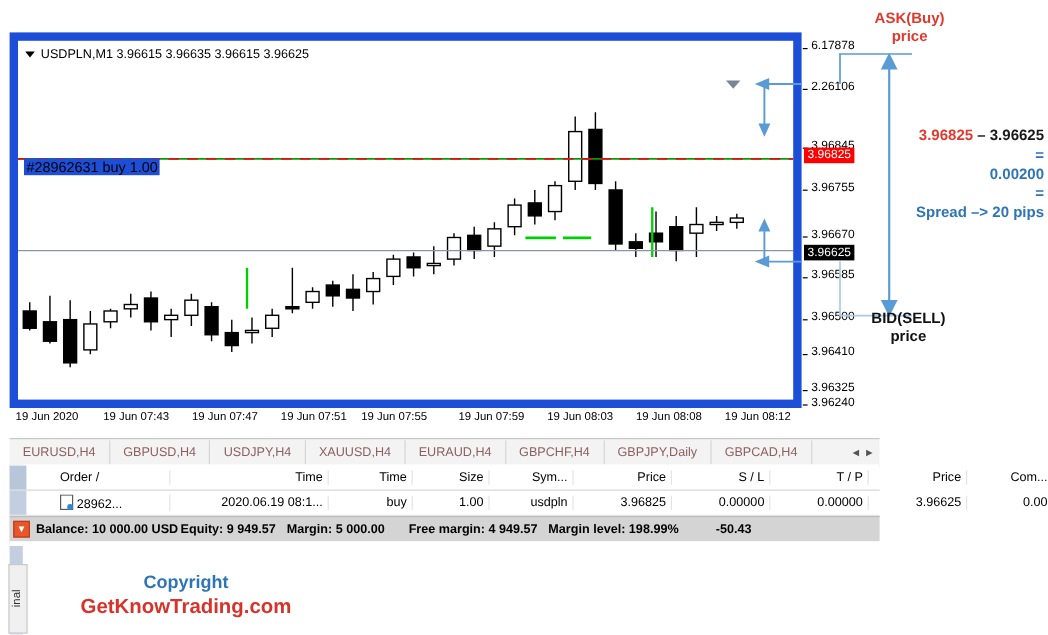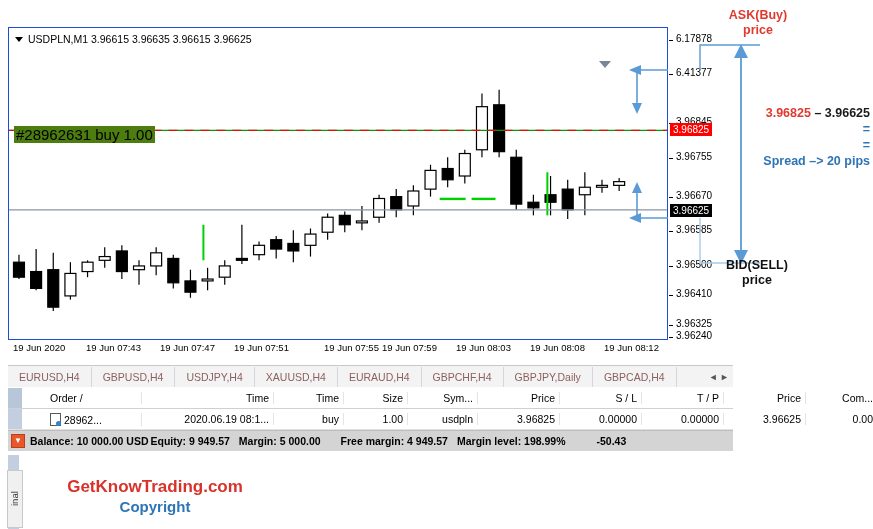--- a/index.html
+++ b/index.html
@@ -11,21 +11,21 @@
     position: relative;
     width: 873px; height: 529px;
     overflow: hidden;
     background: #ffffff;
   }
 
   
   #chart-panel {
     position: absolute; left: 8px; top: 27px;
     width: 660px; height: 313px;
-    border: 1px solid #1d4ed8;
+    border: 7px solid #1d4ed8;
     background: #ffffff;
     box-sizing: border-box;
     overflow: hidden;
   }
   #chart-header {
     position: absolute; left: 6px; top: 5px;
     font-size: 10.5px; color: #000; white-space: nowrap;
     display: flex; align-items: center; gap: 5px;
   }
   .caret-down {
@@ -40,22 +40,22 @@
     width: 0; height: 0;
     border-left: 6px solid transparent;
     border-right: 6px solid transparent;
     border-top: 7px solid #7a8596;
   }
   #plot { position: absolute; left: 0; top: 0; width: 100%; height: 100%; }
 
   
   #order-label {
     position: absolute; left: 5px; top: 98px;
-    font-size: 15px; color: #000; white-space: nowrap;
-    background: #4d7c0f; padding: 0 2px;
+    font-size: 12px; color: #000; white-space: nowrap;
+    background: #1d4ed8; padding: 0 2px;
   }
 
   
   #price-axis {
     position: absolute; left: 669px; top: 27px;
     width: 62px; height: 313px;
   }
   .ptick {
     position: absolute; left: 0;
     font-size: 10px; color: #000; white-space: nowrap;
@@ -294,39 +294,39 @@
         <line x1="432" y1="172" x2="458" y2="172" stroke="#00d000" stroke-width="2.4"></line>
         <line x1="464" y1="172" x2="488" y2="172" stroke="#00d000" stroke-width="2.4"></line>
       </g>
     </svg>
 
     <div id="order-label">#28962631 buy 1.00</div>
   </div>
 
   <div id="price-axis">
       <div class="ptick" style="top: 6px;">6.17878</div>
-      <div class="ptick" style="top: 40px;">6.41377</div>
+      <div class="ptick" style="top: 40px;">2.26106</div>
       <div class="ptick" style="top: 89px;">3.96845</div>
       <div class="ptick" style="top: 124px;">3.96755</div>
       <div class="ptick" style="top: 163px;">3.96670</div>
       <div class="ptick" style="top: 197px;">3.96585</div>
       <div class="ptick" style="top: 232px;">3.96500</div>
       <div class="ptick" style="top: 261px;">3.96410</div>
       <div class="ptick" style="top: 291px;">3.96325</div>
       <div class="ptick" style="top: 303px;">3.96240</div>
       <div class="plabel-box plabel-ask" style="top: 96px;">3.96825</div>
       <div class="plabel-box plabel-bid" style="top: 177px;">3.96625</div>
     </div>
 
   <div id="time-axis" style="position:absolute;left:8px;top:342px;width:660px;height:16px;">
       <div style="position: absolute; top: 0px; font-size: 9.5px; color: rgb(0, 0, 0); white-space: nowrap; left: 5px;">19 Jun 2020</div>
       <div style="position: absolute; top: 0px; font-size: 9.5px; color: rgb(0, 0, 0); white-space: nowrap; left: 78px;">19 Jun 07:43</div>
       <div style="position: absolute; top: 0px; font-size: 9.5px; color: rgb(0, 0, 0); white-space: nowrap; left: 152px;">19 Jun 07:47</div>
       <div style="position: absolute; top: 0px; font-size: 9.5px; color: rgb(0, 0, 0); white-space: nowrap; left: 226px;">19 Jun 07:51</div>
-      <div style="position: absolute; top: 0px; font-size: 9.5px; color: rgb(0, 0, 0); white-space: nowrap; left: 316px;">19 Jun 07:55</div>
+      <div style="position: absolute; top: 0px; font-size: 9.5px; color: rgb(0, 0, 0); white-space: nowrap; left: 293px;">19 Jun 07:55</div>
       <div style="position: absolute; top: 0px; font-size: 9.5px; color: rgb(0, 0, 0); white-space: nowrap; left: 374px;">19 Jun 07:59</div>
       <div style="position: absolute; top: 0px; font-size: 9.5px; color: rgb(0, 0, 0); white-space: nowrap; left: 448px;">19 Jun 08:03</div>
       <div style="position: absolute; top: 0px; font-size: 9.5px; color: rgb(0, 0, 0); white-space: nowrap; left: 522px;">19 Jun 08:08</div>
       <div style="position: absolute; top: 0px; font-size: 9.5px; color: rgb(0, 0, 0); white-space: nowrap; left: 596px;">19 Jun 08:12</div>
     </div>
 
   <svg style="position:absolute;left:0;top:0;width:873px;height:529px;pointer-events:none;" viewBox="0 0 873 529">
 
     <g>
       <path d="M 668 70 L 637 70 L 637 106" fill="none" stroke="#5b9bd5" stroke-width="1.6"></path>
@@ -361,20 +361,21 @@
     <div>price</div>
   </div>
 
   <div class="ann" id="ann-calc">
     <div>
       <span class="calc-red">3.96825</span>
       <span class="calc-black">–</span>
       <span class="calc-black">3.96625</span>
     </div>
     <div class="calc-blue">=</div>
+    <div class="calc-blue">0.00200</div>
     <div class="calc-blue">=</div>
     <div class="calc-blue">Spread –&gt; 20 pips</div>
   </div>
 
   <div id="tabstrip">
       <div class="chart-tab">EURUSD,H4</div>
       <div class="chart-tab">GBPUSD,H4</div>
       <div class="chart-tab">USDJPY,H4</div>
       <div class="chart-tab">XAUUSD,H4</div>
       <div class="chart-tab">EURAUD,H4</div>
@@ -425,17 +426,17 @@
       <span style="padding-right:20px">Margin: 5 000.00</span>
       <span style="padding-right:9px">Free margin: 4 949.57</span>
       <span style="padding-right:9px">Margin level: 198.99%</span>
       <span style="padding-left:22px">-50.43</span>
     </div>
   </div>
 
   <div id="side-tab">inal</div>
 
   <div id="watermark">
+    <div id="wm-top">Copyright</div>
     <div id="wm-bot">GetKnowTrading.com</div>
-    <div id="wm-top">Copyright</div>
   </div>
 
 </div>
 
 </body></html>

